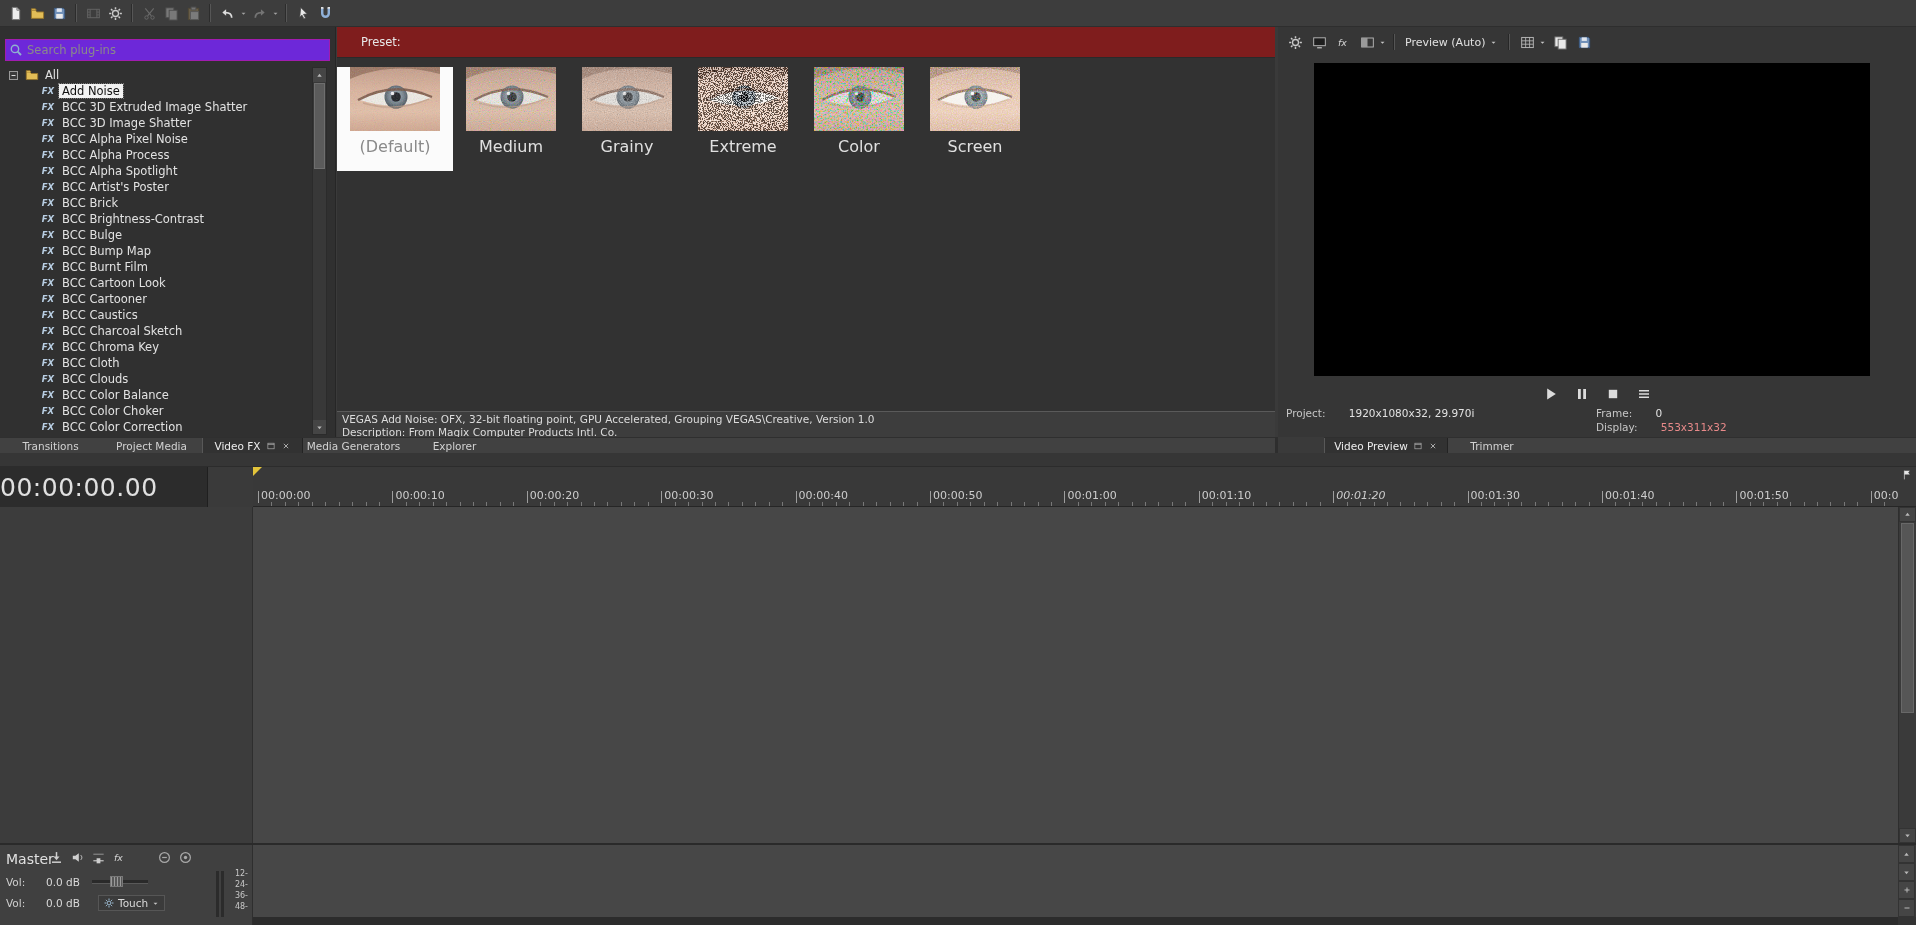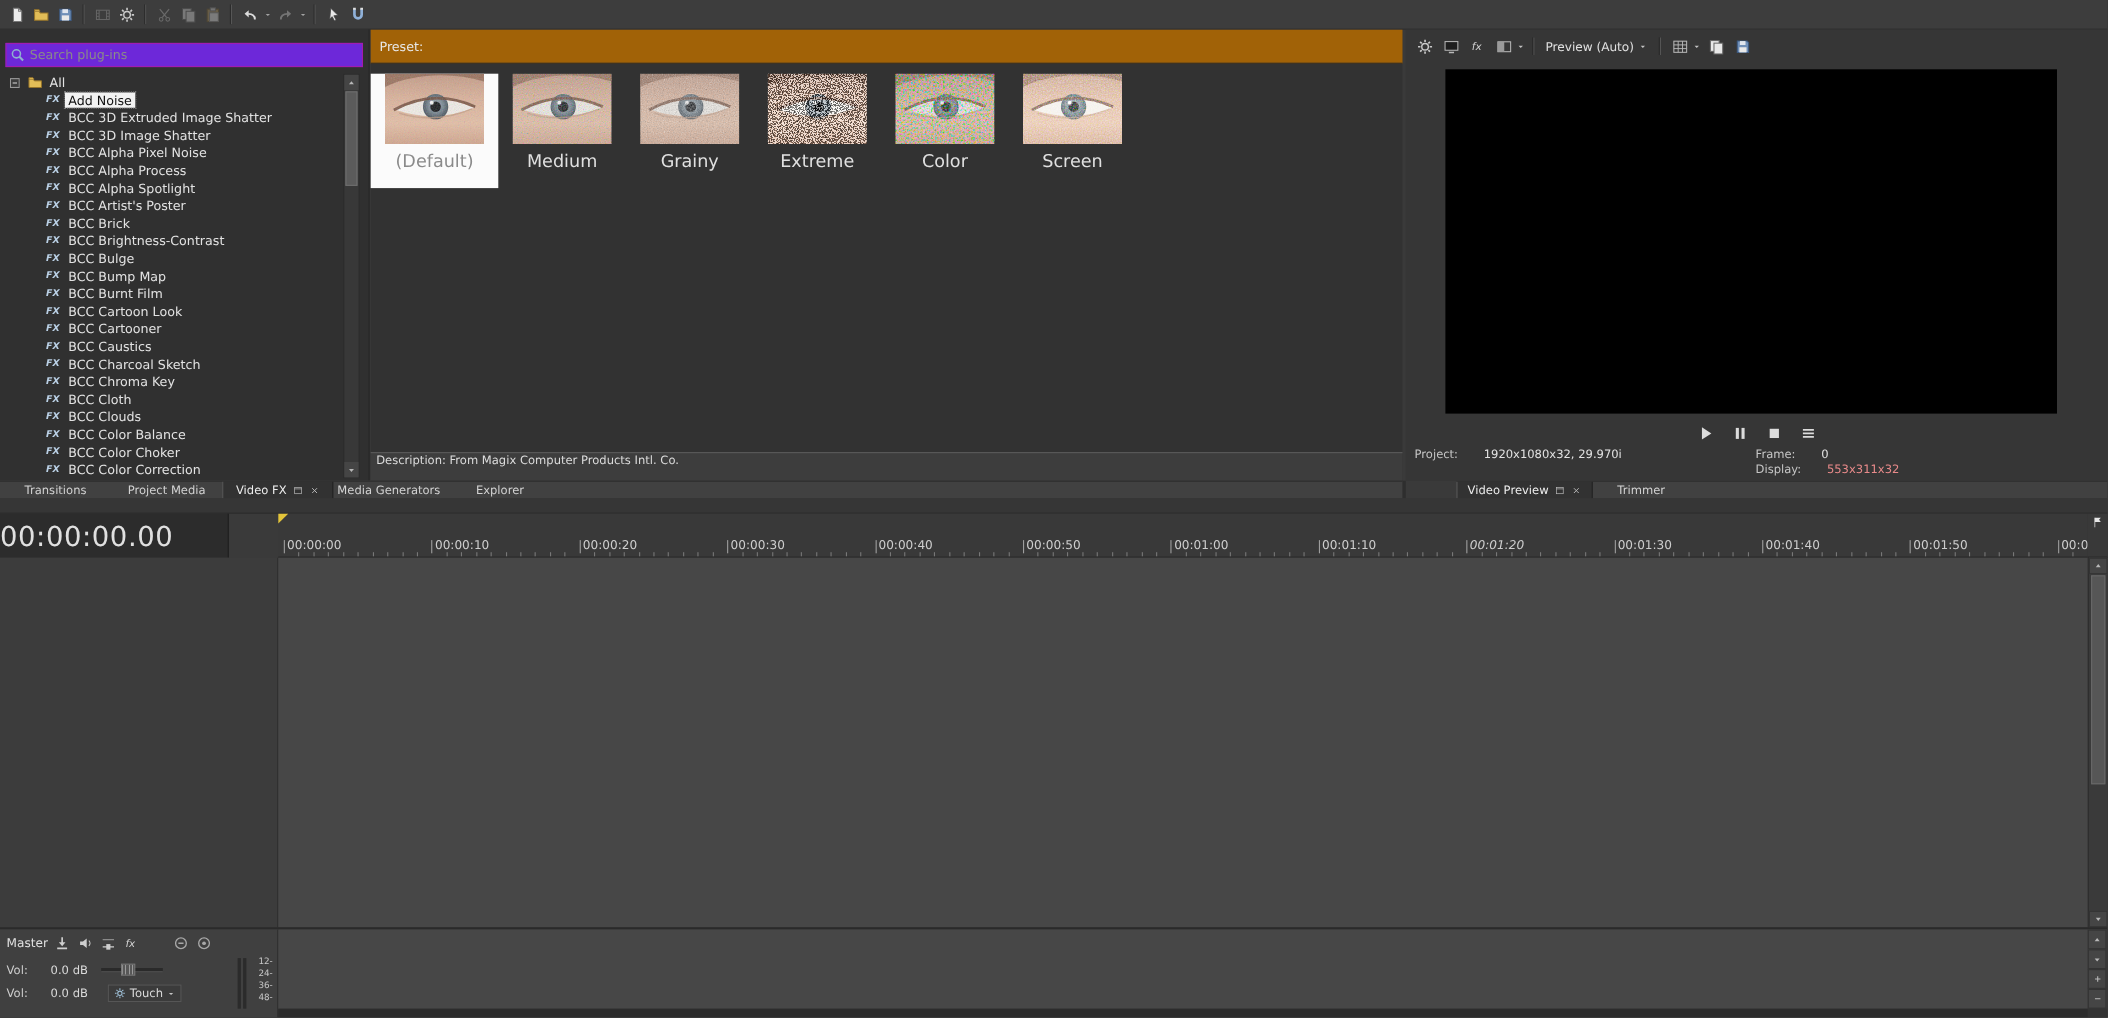--- a/index.html
+++ b/index.html
@@ -27,21 +27,21 @@
   .trow.indent{padding-left:38px}
   .fxicon{font-style:italic;font-weight:bold;font-size:8.5px;color:#b9cfe4;width:16px;flex:0 0 16px;text-align:center}
   .tlabel.sel{background:#f2f2f2;color:#111;outline:1px dotted #777;padding:0 3px;margin-left:3px}
   #tree-scrollbar{position:absolute;right:8px;top:40px;width:15px;height:368px;background:#383838;border:1px solid #2b2b2b;box-sizing:border-box}
   .sb-btn{position:absolute;left:0;width:13px;height:14px;display:flex;align-items:center;justify-content:center;background:#454545}
   .sb-btn.up{top:0}.sb-btn.down{bottom:0}
   .sb-thumb{position:absolute;top:15px;left:1px;width:11px;height:86px;background:#5b5b5b;border:1px solid #6e6e6e;box-sizing:border-box}
 
   
   #preset-panel{position:absolute;left:337px;top:27px;width:938px;height:410px;background:#323232}
-  .preset-header{position:absolute;top:0;left:0;right:0;height:30px;background:#a16207;border-bottom:1px solid #2a2a2a;display:flex;align-items:center;padding-left:8px;color:#e8e8e8}
+  .preset-header{position:absolute;top:0;left:0;right:0;height:30px;background:#7f1d1d;border-bottom:1px solid #2a2a2a;display:flex;align-items:center;padding-left:24px;color:#e8e8e8}
   #preset-strip{position:absolute;top:31px;left:0;right:0;height:122px;display:flex}
   .preset-cell{width:116px;height:104px;margin-top:9px;display:flex;flex-direction:column;align-items:center;flex:0 0 116px}
   .preset-cell.selected{background:#fbfbfb}
   .preset-thumb{width:90px;height:64px}
   .preset-label{margin-top:6px;font-size:16px;color:#e0e0e0}
   .preset-cell.selected .preset-label{color:#8a8a8a}
   .preset-info{position:absolute;left:0;right:0;bottom:0;height:26px;background:#3d3d3d;border-top:1px solid #5a5a5a;font-size:10.5px;color:#dcdcdc;line-height:12.5px;padding:1px 0 0 5px;box-sizing:border-box;white-space:nowrap;overflow:hidden}
 
   
   #left-tabbar{position:absolute;left:0;top:437px;width:1275px;height:16px;background:#414141;border-top:1px solid #2f2f2f;display:flex;box-sizing:border-box}
@@ -87,21 +87,21 @@
   .vs-thumb{position:absolute;top:16px;left:2px;width:13px;height:190px;background:#565656;border:1px solid #686868;box-sizing:border-box}
   #master-divider{position:absolute;left:0;top:843px;width:1916px;height:2px;background:#2a2a2a}
   #master-body{position:absolute;left:253px;top:845px;width:1645px;height:72px;background:#474747}
   #corner-col{position:absolute;left:1898px;top:845px;width:18px;height:72px;background:#3a3a3a;display:flex;flex-direction:column}
   #corner-col .vs-btn{height:18px}
   #h-scrollbar{position:absolute;left:253px;top:917px;width:1645px;height:8px;background:#2c2c2c}
   #h-corner{position:absolute;left:1898px;top:917px;width:18px;height:8px;background:#333}
 
   
   #master-left{position:absolute;left:0;top:845px;width:253px;height:80px;background:#404040;border-right:1px solid #2e2e2e;box-sizing:border-box}
-  .m-name{position:absolute;left:6px;top:6px;font-size:11px;color:#e0e0e0}
+  .m-name{position:absolute;left:6px;top:6px;font-size:14px;color:#e0e0e0}
   .m-icons{position:absolute;left:48px;top:4px;display:flex;gap:4px;align-items:center}
   .mbtn{width:17px;height:17px;display:flex;align-items:center;justify-content:center}
   .mgap{margin-left:24px}
   .m-row{position:absolute;left:6px;display:flex;align-items:center;height:14px}
   .m-row.r2{top:30px}.m-row.r3{top:51px}
   .mlbl{width:26px;font-size:10.5px;color:#cfcfcf}
   .mval{margin-left:14px;width:38px;font-size:10.5px;color:#dadada}
   .m-slider{margin-left:8px;width:56px;height:3px;background:#2a2a2a;border-bottom:1px solid #595959;position:relative}
   .m-handle{position:absolute;left:18px;top:-4px;width:13px;height:11px;background:repeating-linear-gradient(90deg,#9a9a9a 0 1px,#585858 1px 3px);border:1px solid #787878;box-sizing:border-box}
   .touch-btn{margin-left:14px;display:flex;align-items:center;gap:3px;font-size:10.5px;color:#dadada;border:1px solid #565656;background:#3b3b3b;height:16px;padding:0 4px;box-sizing:border-box}
@@ -569,20 +569,21 @@
               <circle cx="42.5" cy="26.5" r="1.8" fill="#fff" opacity=".95"></circle>
               <path d="M8 33 Q44 13 82 30" fill="none" stroke="#6e4a39" stroke-width="2.4" opacity=".85"></path>
               <path d="M13 36 Q46 46 79 32" fill="none" stroke="#c09a82" stroke-width="1.4" opacity=".7"></path>
               <rect width="90" height="64" filter="url(#nz5)" opacity="0.8" style="mix-blend-mode:screen"></rect>
             </svg>
           </div>
           <div class="preset-label">Screen</div>
         </div>
       </div>
     <div class="preset-info">
+      <div>VEGAS Add Noise: OFX, 32-bit floating point, GPU Accelerated, Grouping VEGAS\Creative, Version 1.0</div>
       <div>Description: From Magix Computer Products Intl. Co.</div>
     </div>
   </div>
 
   <div id="left-tabbar">
       <span class="dtab">
         <span>Transitions</span>
       </span>
       <span class="dtab">
         <span>Project Media</span>

